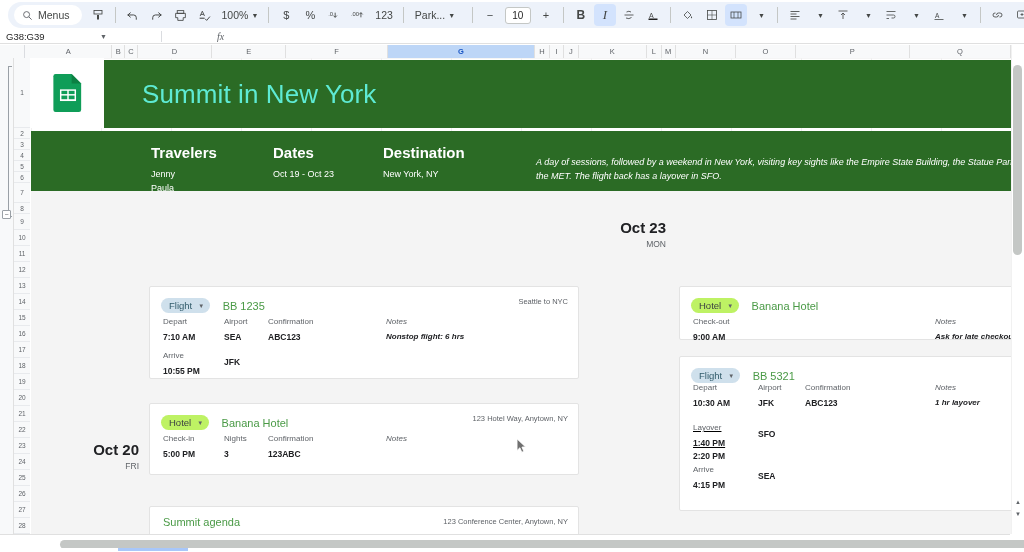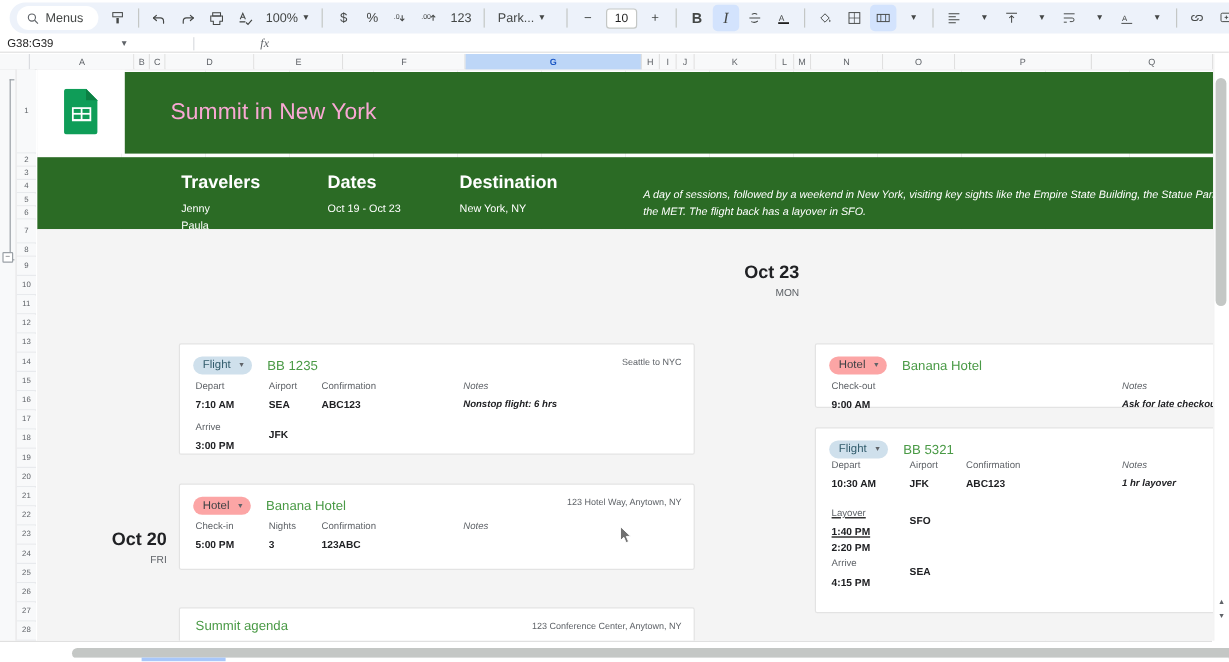--- a/index.html
+++ b/index.html
@@ -150,21 +150,21 @@
     background: #ffffff; display: flex; align-items: center; justify-content: center;
   }
   .sheets-logo { width: 30px; height: 38px; position: relative; }
   #title-banner {
     position: absolute; left: 73px; top: 2px; width: 983px; height: 68px;
     background: #2b6b25;
     display: flex; align-items: center;
     padding-left: 38px;
   }
   #title-banner .title {
-    color: #f9a8d4; font-size: 19px; letter-spacing: .1px;
+    color: #5eead4; font-size: 26px; letter-spacing: .1px;
   }
 
   
   #info-banner {
     position: absolute; left: 0; top: 73px; width: 983px; height: 60px;
     background: #2b6b25;
     color: #ffffff;
   }
   .info-col { position: absolute; top: 13px; }
   .info-col .lbl { font-size: 15px; font-weight: bold; margin-bottom: 6px; }
@@ -193,21 +193,21 @@
     border: 1px solid #e3e3e3;
     border-radius: 2px;
   }
 
   .chip {
     display: inline-flex; align-items: center; gap: 6px;
     height: 15px; border-radius: 8px; padding: 0 6px 0 8px;
     font-size: 9.5px; vertical-align: middle;
   }
   .chip.flight { background: #cfe0ec; color: #315b6b; }
-  .chip.hotel  { background: #fca5a5; color: #3c4043; }
+  .chip.hotel  { background: #bef264; color: #3c4043; }
   .chip .cv { font-size: 6px; color: #5f6368; }
 
   .card-title {
     font-size: 11px; color: #4a9a46; margin-left: 8px; vertical-align: middle;
   }
   .card-title.plain { margin-left: 0; }
   .card-addr {
     position: absolute; right: 10px; font-size: 7.5px; color: #5f6368;
     white-space: nowrap;
   }
@@ -554,21 +554,21 @@
         <div class="k">Confirmation</div>
         <div class="v">ABC123</div>
       </div>
       <div class="fld" style="left:236px; top:30px;">
         <div class="k it">Notes</div>
         <div class="v it">Nonstop flight: 6 hrs</div>
       </div>
 
       <div class="fld" style="left:13px; top:64px;">
         <div class="k">Arrive</div>
-        <div class="v">3:00 PM</div>
+        <div class="v">10:55 PM</div>
       </div>
       <div class="fld" style="left:74px; top:64px;">
         <div class="k"></div>
         <div class="v">JFK</div>
       </div>
     </div>
 
     <div class="card" style="left:118px; top:212px; width:430px; height:72px;">
       <div style="position:absolute;left:11px;top:9px;">
         <span class="chip hotel">

